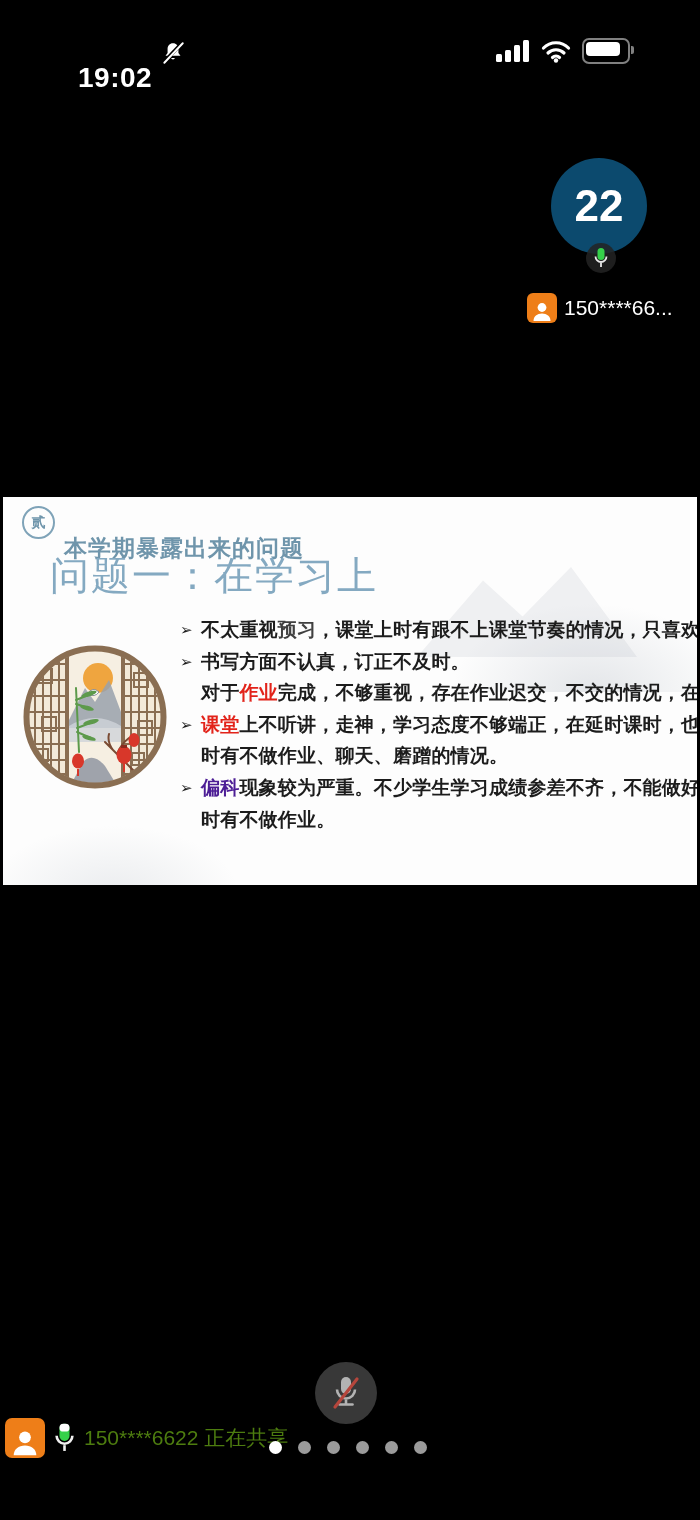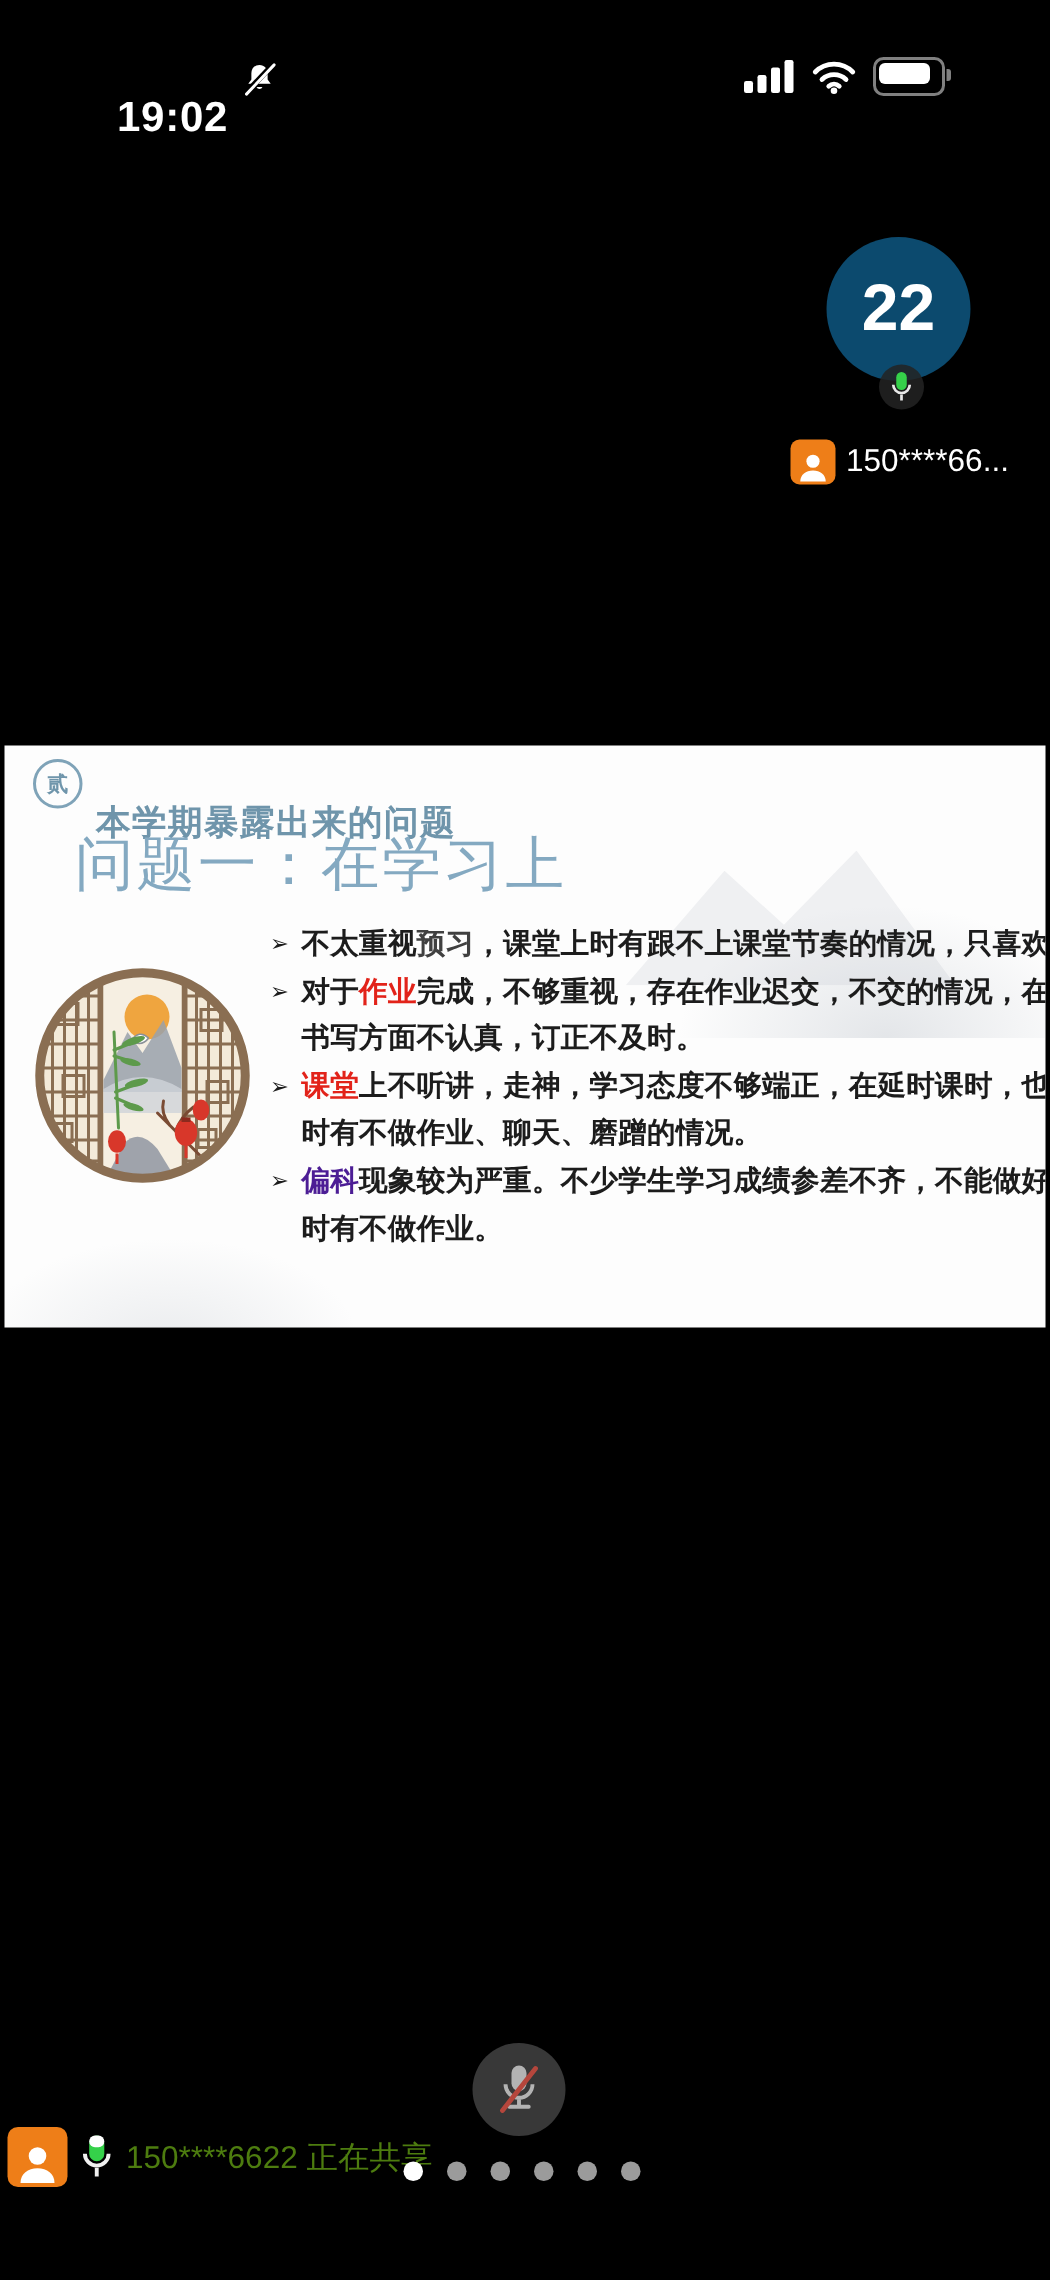--- a/index.html
+++ b/index.html
@@ -174,22 +174,22 @@
     <circle cx="74" cy="75" r="68.5" fill="none" stroke="#8a6e52" stroke-width="6"></circle>
   </svg>
 
   <div class="bullets" style="color: rgb(28, 28, 28);">
       <div class="bullet">
         <span class="marker">➢</span>
         <div class="bline"><span>不太重视</span><span class="red" style="color: #404040;">预习</span><span>，课堂上时有跟不上课堂节奏的情况，只喜欢</span></div>
       </div>
       <div class="bullet">
         <span class="marker">➢</span>
+        <div class="bline"><span>书写方面不认真，订正不及时。</span></div>
         <div class="bline"><span>对于</span><span class="red" style="color: rgb(226, 35, 26);">作业</span><span>完成，不够重视，存在作业迟交，不交的情况，在</span></div>
-        <div class="bline"><span>书写方面不认真，订正不及时。</span></div>
       </div>
       <div class="bullet">
         <span class="marker">➢</span>
         <div class="bline"><span class="red" style="color: rgb(226, 35, 26);">课堂</span><span>上不听讲，走神，学习态度不够端正，在延时课时，也</span></div>
         <div class="bline"><span>时有不做作业、聊天、磨蹭的情况。</span></div>
       </div>
       <div class="bullet">
         <span class="marker">➢</span>
         <div class="bline"><span class="red" style="color: #4c1d95;">偏科</span><span>现象较为严重。不少学生学习成绩参差不齐，不能做好</span></div>
         <div class="bline"><span>时有不做作业。</span></div>

